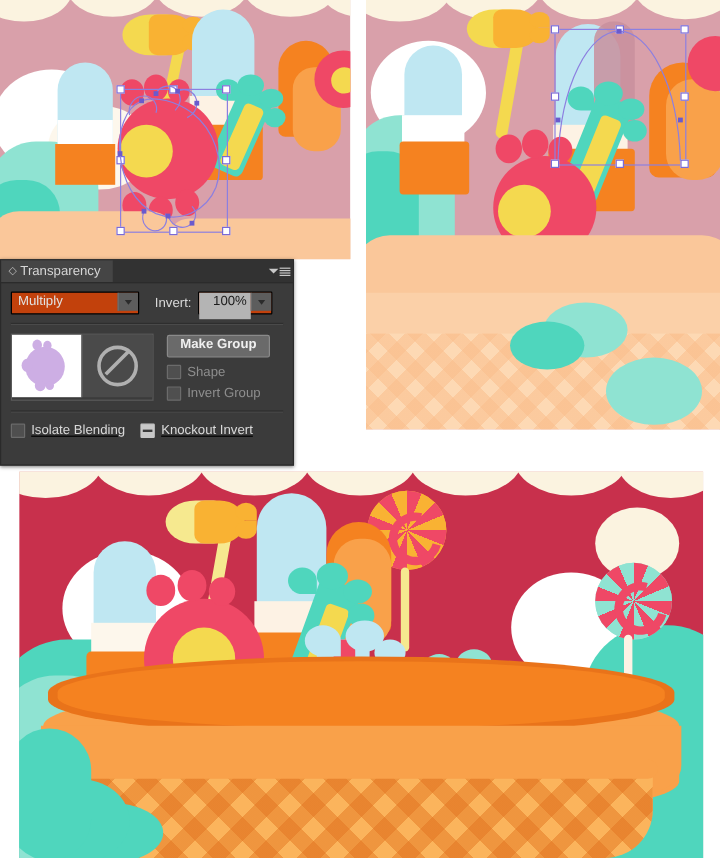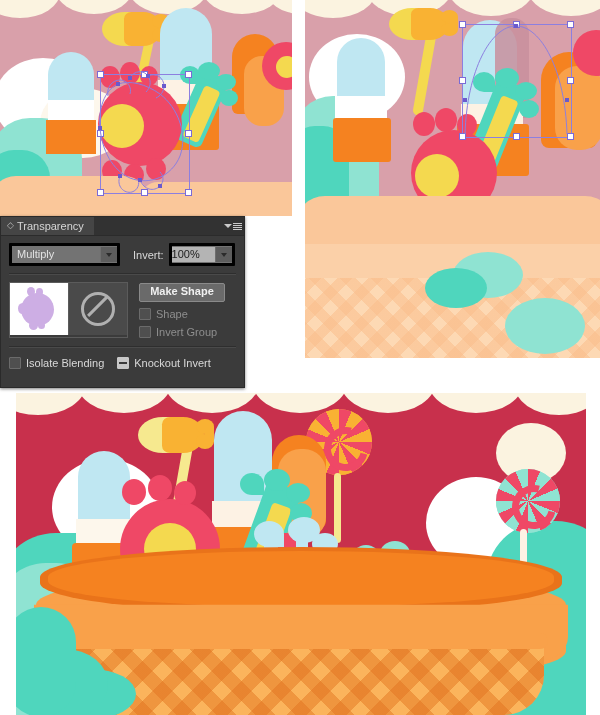--- a/index.html
+++ b/index.html
@@ -39,32 +39,32 @@
   .panel-menu{position:absolute;right:4px;top:3px;width:16px;height:12px;
     display:flex;align-items:center;gap:1px;cursor:pointer;}
   .panel-menu .tri{width:0;height:0;border-left:4px solid transparent;
     border-right:4px solid transparent;border-top:4px solid #c9c9c9;}
   .panel-menu .bars{display:flex;flex-direction:column;gap:1px;}
   .panel-menu .bars span{display:block;width:9px;height:1px;background:#c9c9c9;}
 
   .panel-body{position:relative;padding:7px 8px 0 8px;}
 
   .row1{display:flex;align-items:center;}
-  .combo{position:relative;width:105px;height:17px;background:#737373;
-    border:3px solid #000000;border-radius:1px;display:flex;align-items:center;}
+  .combo{position:relative;width:105px;height:17px;background:#c2410c;
+    border:1px solid #000000;border-radius:1px;display:flex;}
   .combo .val{flex:1;padding-left:5px;color:#e2e2e2;font-size:11px;line-height:15px;
     white-space:nowrap;overflow:hidden;}
   .combo .arrowbox{width:16px;height:15px;background:#5d5d5d;border-left:1px solid #6e6e6e;
     display:flex;align-items:center;justify-content:center;}
   .combo .arrowbox .tri{width:0;height:0;border-left:3.5px solid transparent;
     border-right:3.5px solid transparent;border-top:4px solid #2b2b2b;}
   .opacity-label{margin-left:13px;color:#d9d9d9;font-size:11px;white-space:nowrap;}
   .opacity-combo{margin-left:5px;width:60px;}
-  .opacity-combo .val{background:#b4b4b4;color:#1c1c1c;height:15px;line-height:15px;
-    padding-left:0;}
+  .opacity-combo .val{background:#b4b4b4;color:#1c1c1c;height:22px;line-height:15px;
+    padding-left:12px;}
 
   .divider{height:1px;background:#2e2e2e;border-bottom:1px solid #4a4a4a;
     margin:7px 0 0 0;}
 
   .row2{display:flex;margin-top:7px;}
   .thumbs{display:flex;border:1px solid #5b5b5b;}
   .thumb{width:58px;height:52px;background:#ffffff;position:relative;overflow:hidden;}
   .thumb.mask{background:#4a4a4a;border-left:1px solid #5b5b5b;
     display:flex;align-items:center;justify-content:center;}
   .nosign{width:28px;height:28px;border-radius:50%;border:3px solid #b0b0b0;position:relative;}
@@ -84,21 +84,21 @@
     color:#f0f0f0;font-size:11px;font-weight:bold;text-align:center;line-height:15px;
     cursor:pointer;}
   .chkline{display:flex;align-items:center;gap:5px;}
   .chk{width:10px;height:10px;background:#4f4f4f;border:1px solid #6b6b6b;border-radius:1px;
     flex:0 0 auto;position:relative;}
   .chk.dash{background:#c8c8c8;border-color:#c8c8c8;}
   .chk.dash:after{content:"";position:absolute;left:1px;top:4px;width:8px;height:2px;background:#3b3b3b;}
   .chklabel{font-size:11px;color:#d9d9d9;white-space:nowrap;}
   .chklabel.dim{color:#8e8e8e;}
 
-  .row3{margin-top:9px;display:flex;align-items:center;gap:5px;}
+  .row3{margin-top:9px;display:flex;align-items:center;gap:5px;text-decoration:underline;}
   .row4{margin-top:6px;display:flex;align-items:center;gap:5px;}
   .sep-top{height:1px;background:#2e2e2e;border-bottom:1px solid #4a4a4a;margin-top:8px;}
 
   
   .selection{position:absolute;pointer-events:none;}
   .selbox{position:absolute;border:1px solid #8c7fe0;}
   .anchor{position:absolute;width:5px;height:5px;background:#ffffff;border:1px solid #7a6ad6;
     margin-left:-3px;margin-top:-3px;}
   .apoint{position:absolute;width:4px;height:4px;background:#6a5acd;margin-left:-2px;margin-top:-2px;}
 </style>
@@ -433,21 +433,21 @@
             <span class="lav-b1"></span>
               <span class="lav-b2"></span>
               <span class="lav-l"></span>
           </div>
           <div class="thumb mask">
             <span class="nosign"></span>
           </div>
         </div>
 
         <div class="maskcol">
-          <div class="btn">Make Shape</div>
+          <div class="btn">Make Group</div>
           <div class="chkline">
             <span class="chk"></span>
             <span class="chklabel dim">Shape</span>
           </div>
           <div class="chkline">
             <span class="chk"></span>
             <span class="chklabel dim">Invert Group</span>
           </div>
         </div>
       </div>

